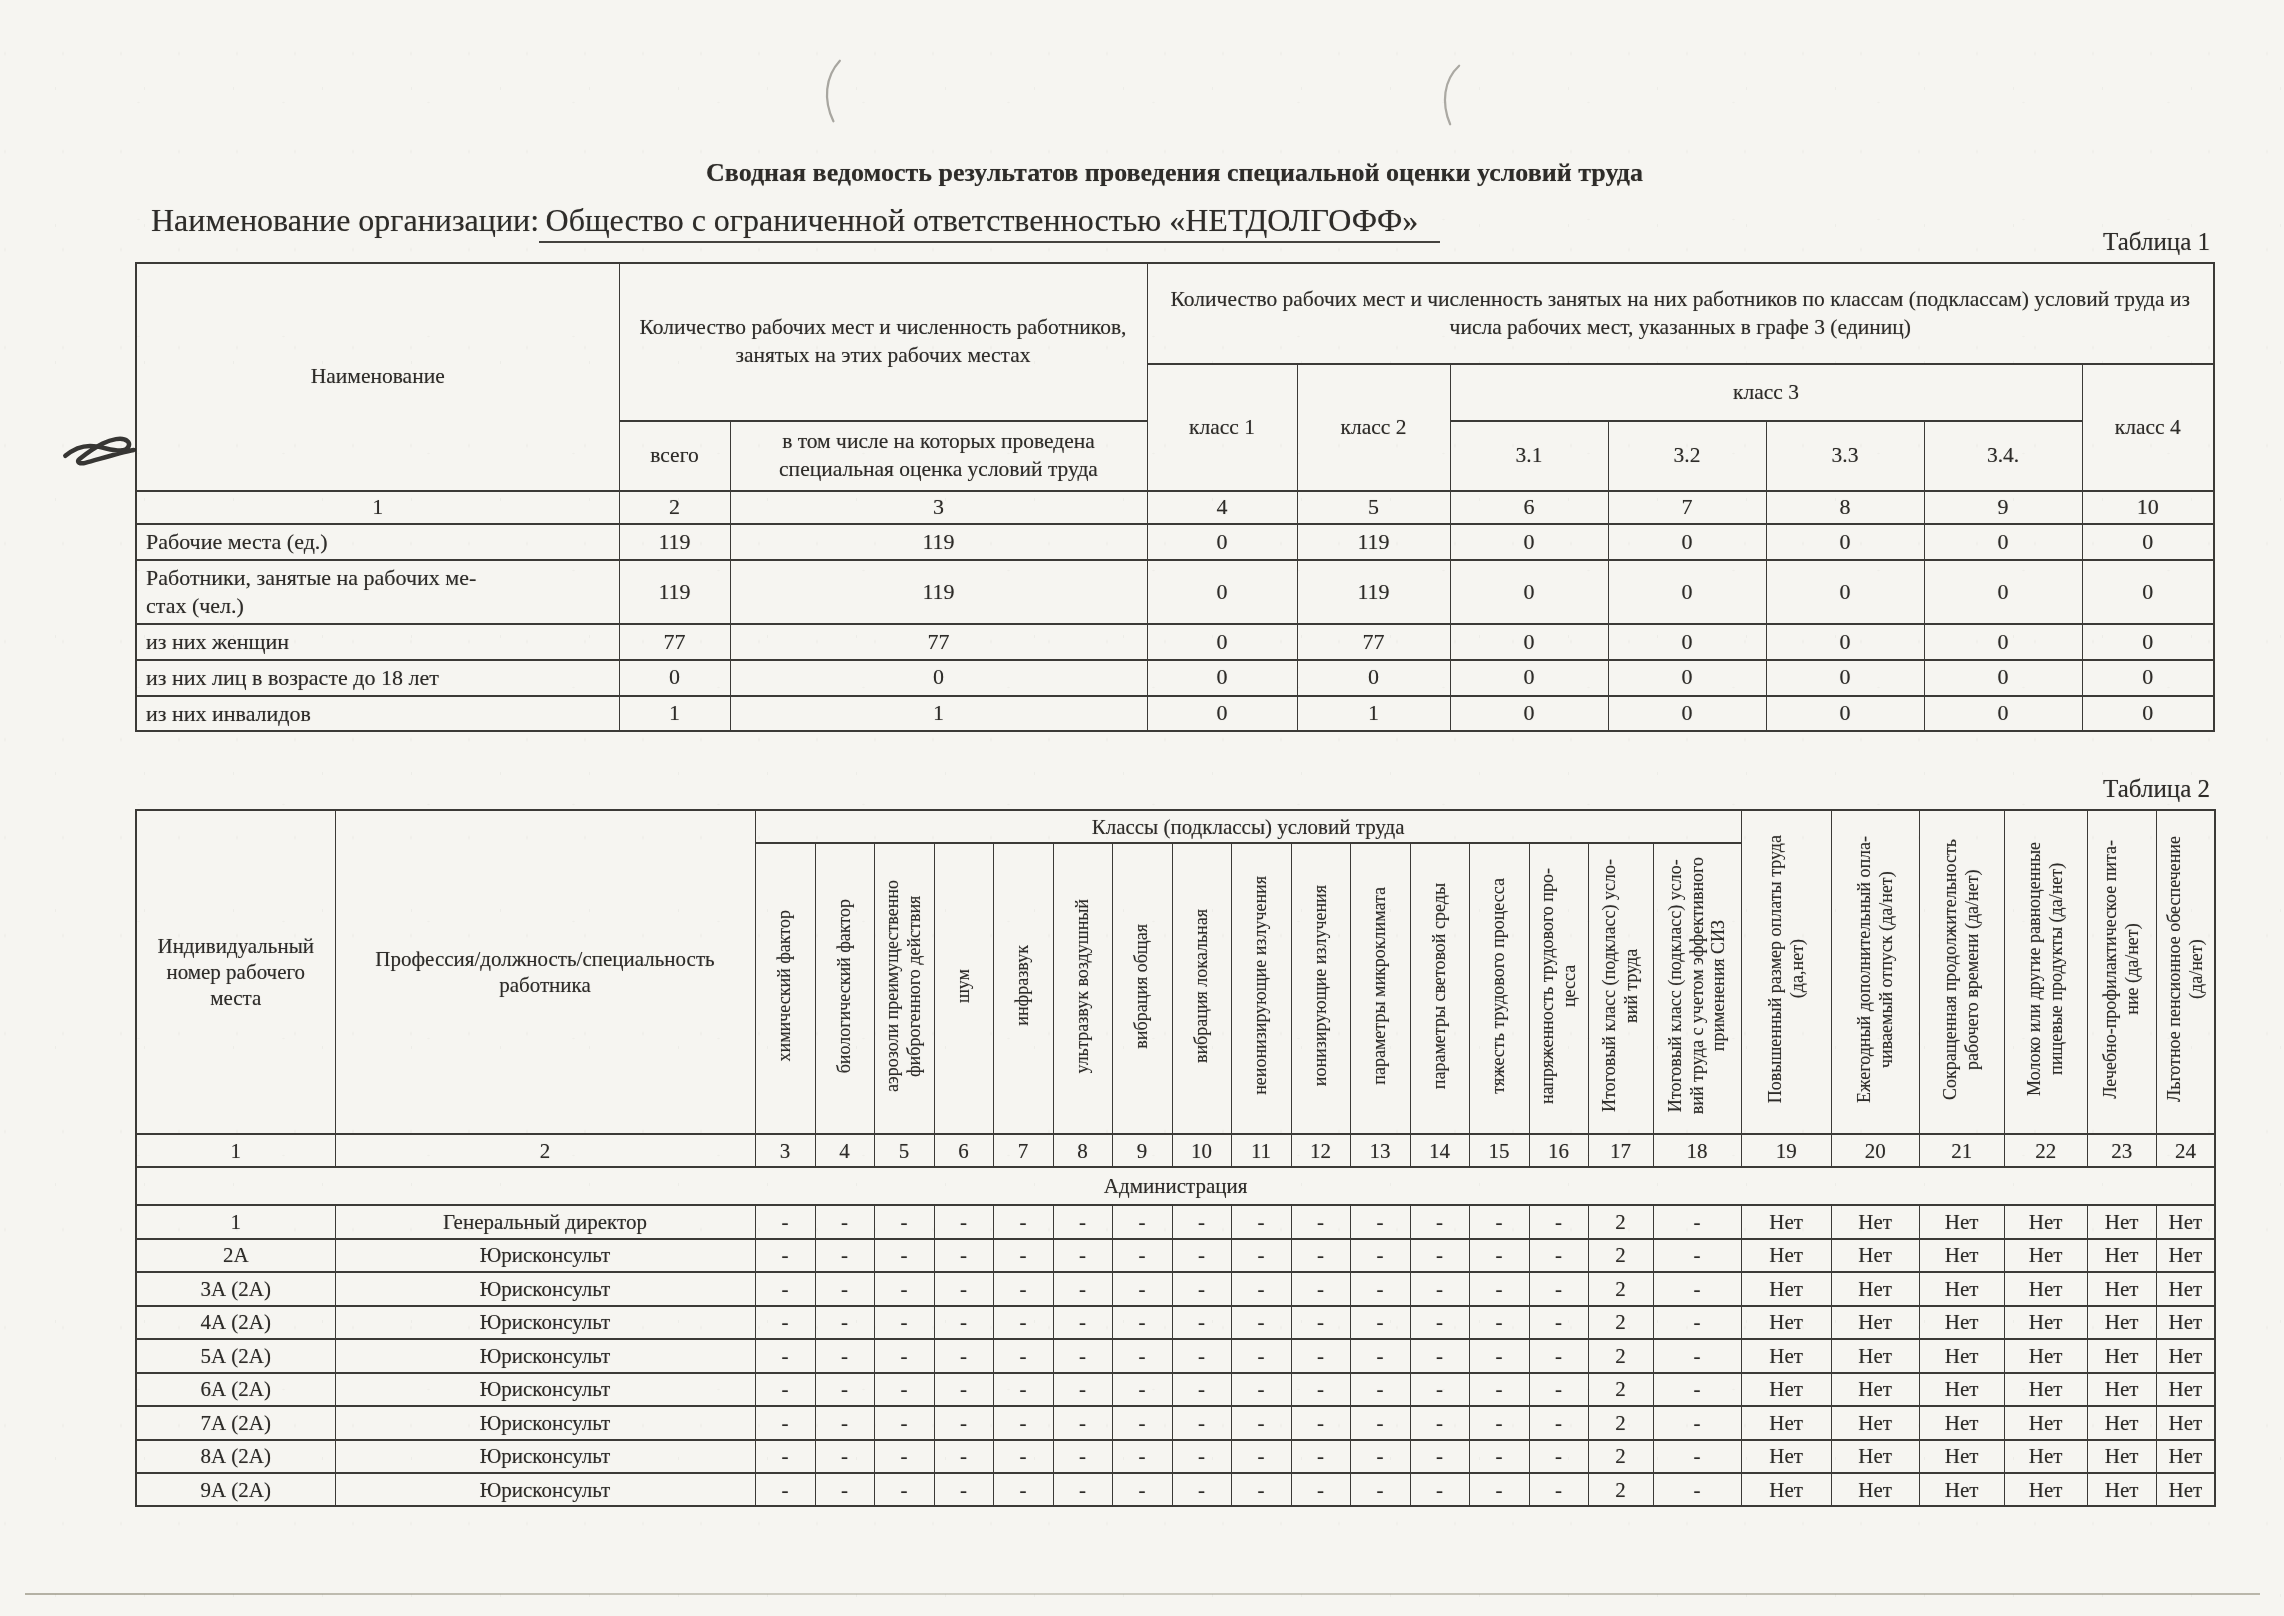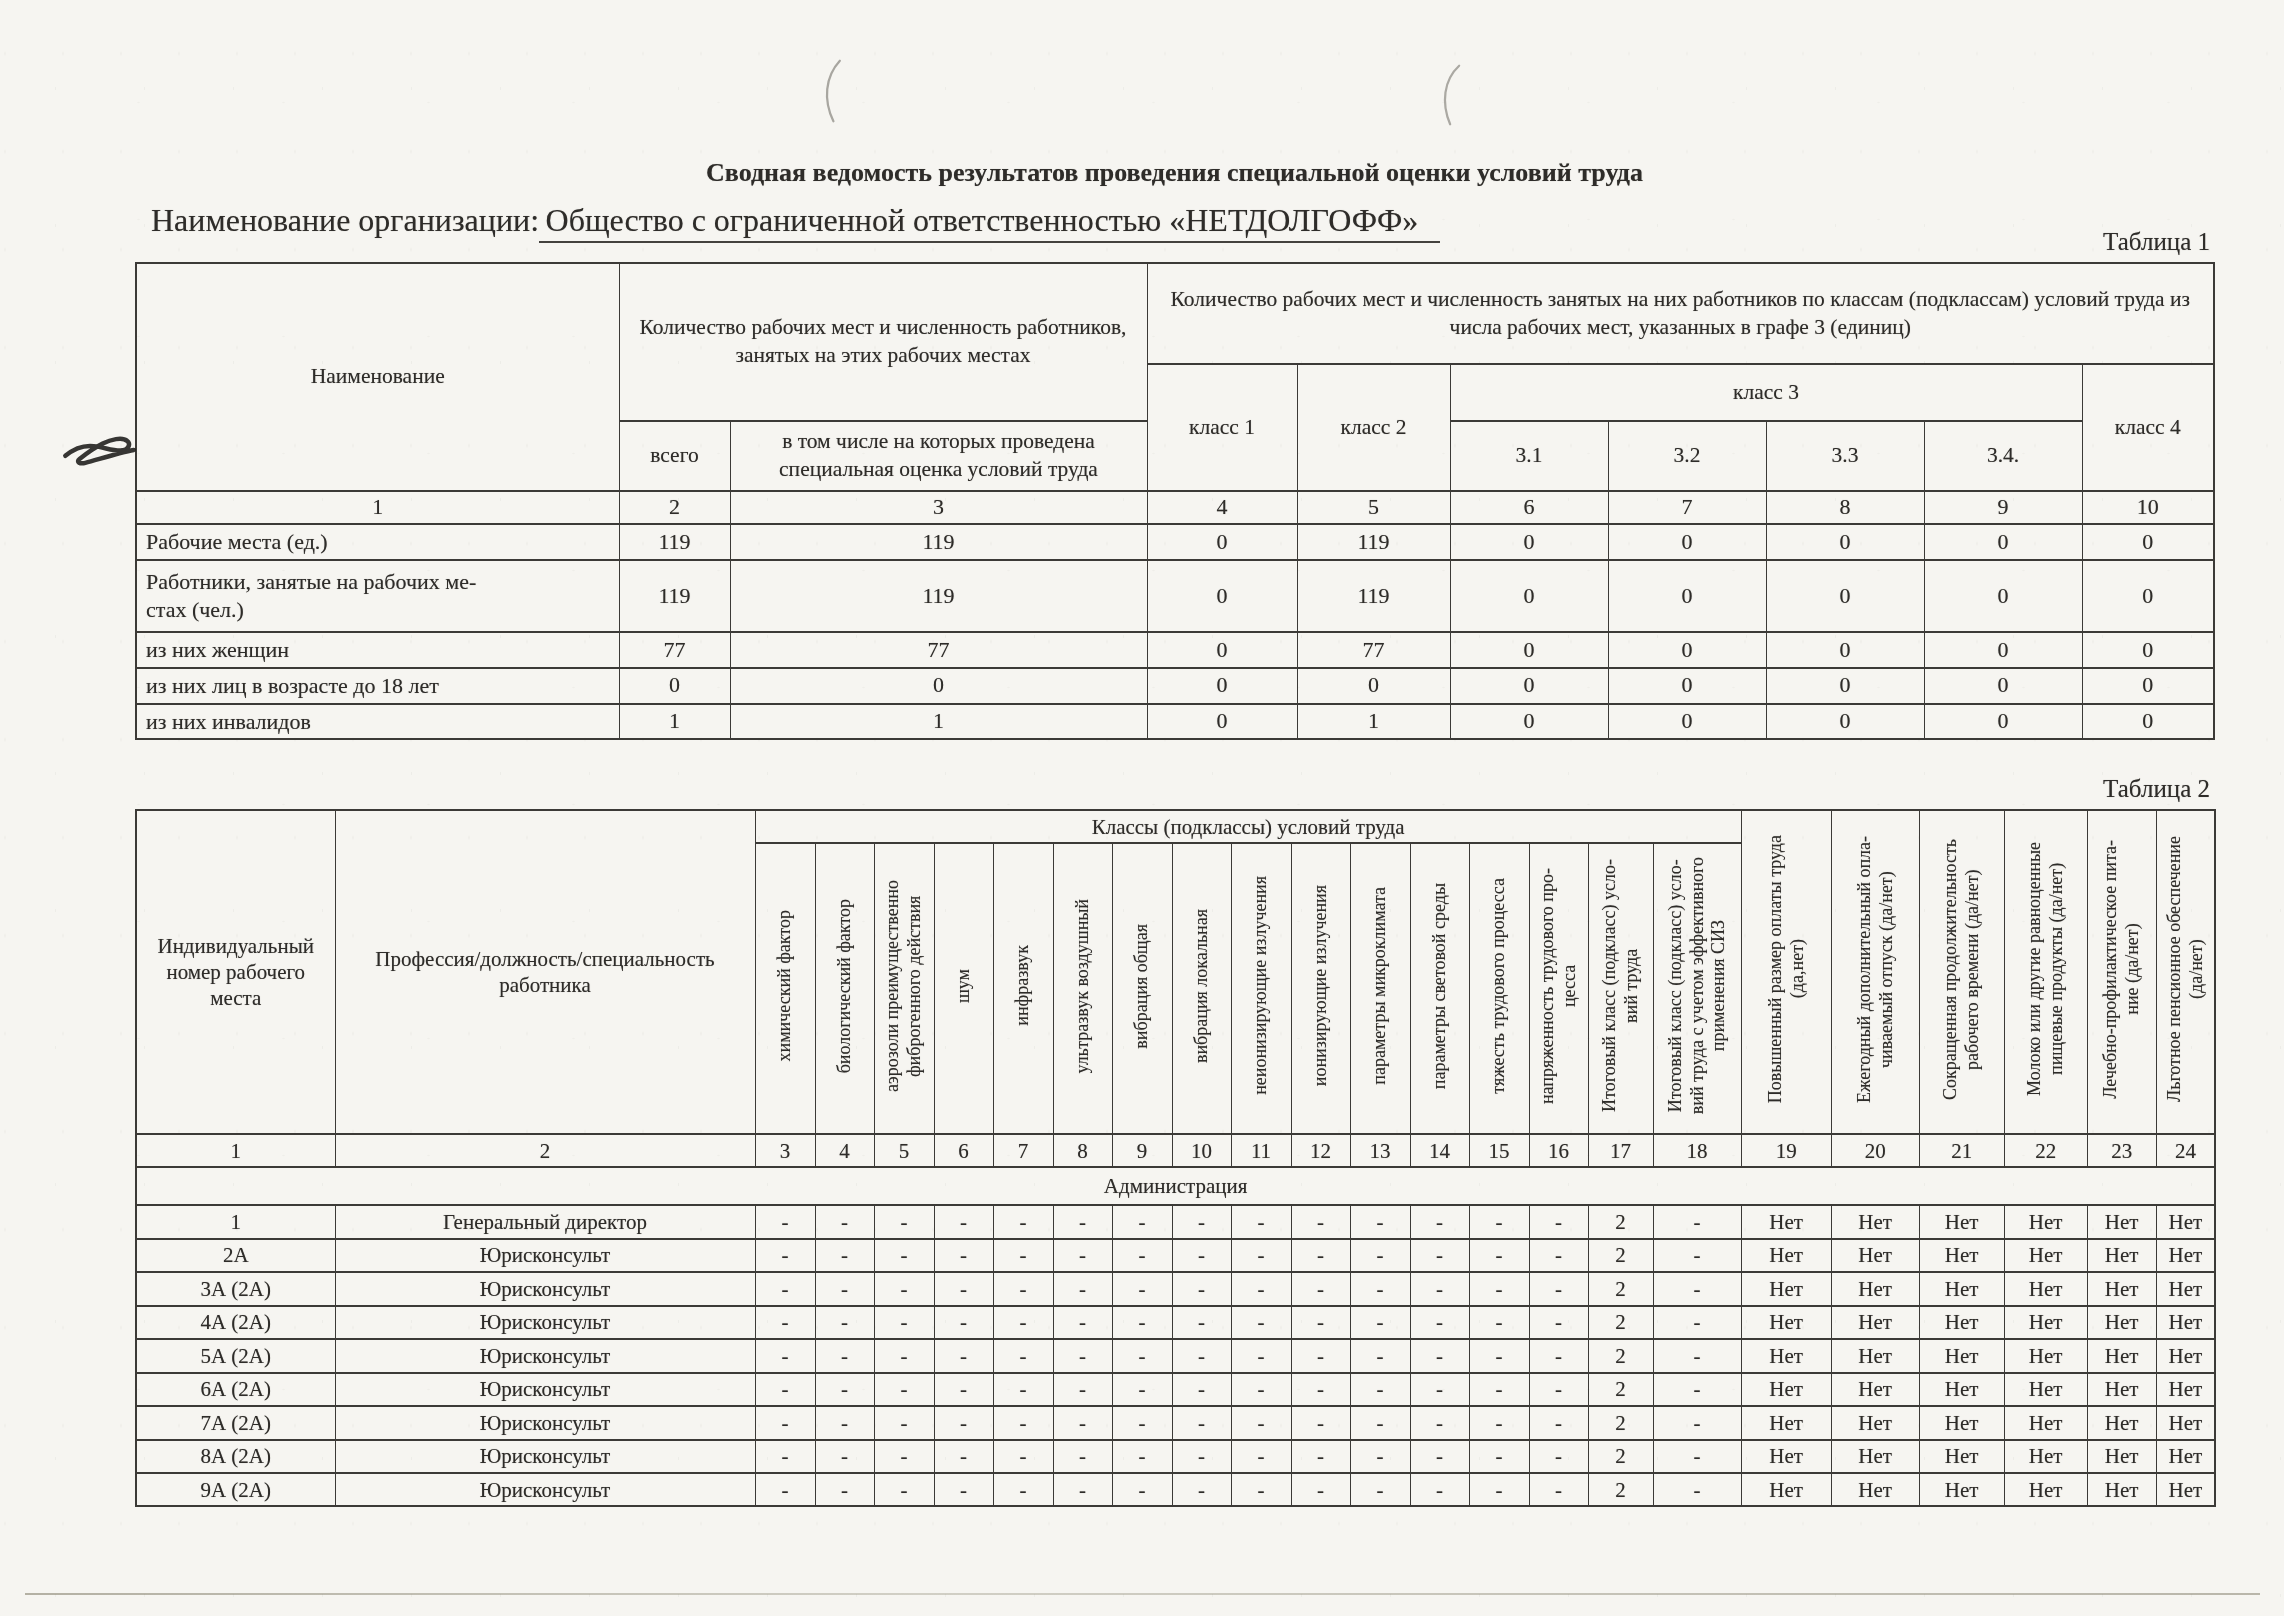--- a/index.html
+++ b/index.html
@@ -140,21 +140,21 @@
           <td class="val">119</td>
           <td class="val">119</td>
           <td class="val">0</td>
           <td class="val">119</td>
           <td class="val">0</td>
           <td class="val">0</td>
           <td class="val">0</td>
           <td class="val">0</td>
           <td class="val">0</td>
         </tr>
-        <tr style="height: 72px;">
+        <tr style="height: 64px;">
           <th class="rowlabel">Работники, занятые на рабочих ме-
 стах (чел.)</th>
           <td class="val">119</td>
           <td class="val">119</td>
           <td class="val">0</td>
           <td class="val">119</td>
           <td class="val">0</td>
           <td class="val">0</td>
           <td class="val">0</td>
           <td class="val">0</td>

